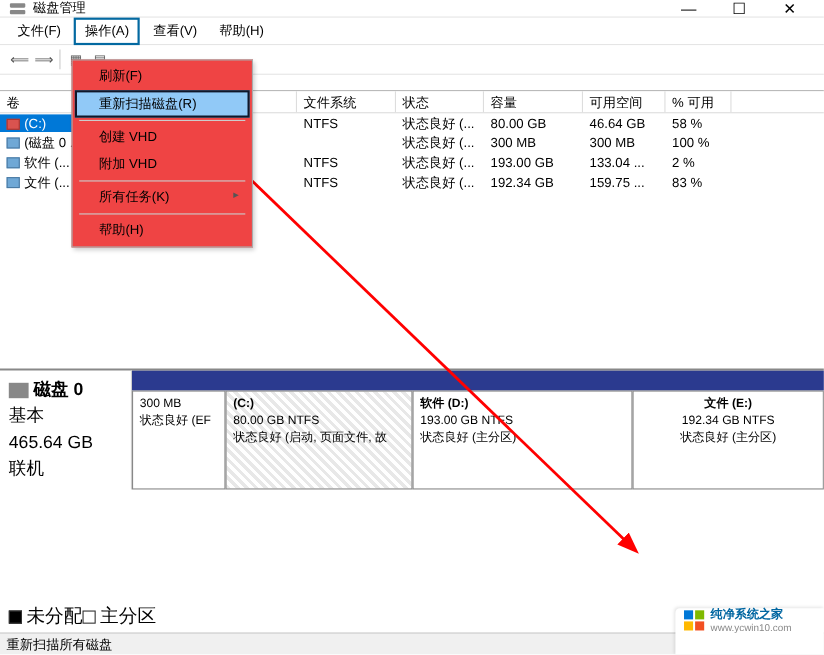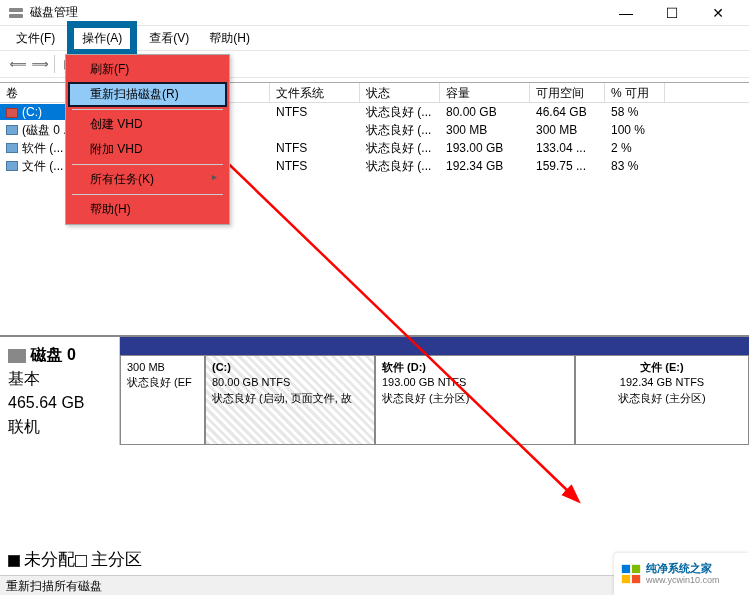--- a/index.html
+++ b/index.html
@@ -1,27 +1,27 @@
 <!DOCTYPE html>
 <html><head>
 <meta charset="utf-8">
 <style>
 * { box-sizing: border-box; margin: 0; padding: 0; font-family: "Microsoft YaHei", "SimSun", sans-serif; }
 body { width: 749px; height: 595px; background: #fff; font-size: 12px; position: relative; overflow: hidden; }
 
-.titlebar { height: 26px; display: flex; align-items: center; padding: 0 8px; border-bottom: 1px solid #e5e5e5; }
+.titlebar { height: 16px; display: flex; align-items: center; padding: 0 8px; border-bottom: 1px solid #e5e5e5; }
 .titlebar .icon { width: 16px; height: 16px; margin-right: 6px; }
 .titlebar .icon svg { width: 16px; height: 16px; }
 .titlebar .title { flex: 1; font-size: 12px; }
 .winbtns { display: flex; }
 .winbtn { width: 46px; height: 30px; display: flex; align-items: center; justify-content: center; font-family: Arial; font-size: 14px; }
 
 .menubar { height: 24px; display: flex; align-items: center; padding: 0 8px; gap: 4px; }
 .menuitem { padding: 2px 8px; }
-.menuitem.hl { border: 7px solid #0369a1; }
+.menuitem.hl { border: 2px solid #0369a1; }
 
 .toolbar { height: 28px; display: flex; align-items: center; padding: 0 8px; gap: 2px; border-top: 1px solid #e5e5e5; border-bottom: 1px solid #e5e5e5; }
 .tbtn { width: 20px; height: 20px; display: flex; align-items: center; justify-content: center; color: #555; }
 .tbsep { width: 1px; height: 18px; background: #ccc; margin: 0 2px; }
 
 .dropdown { position: absolute; left: 65px; top: 54px; width: 165px; background: #ef4444; border: 1px solid #aaa; box-shadow: 2px 2px 4px rgba(0,0,0,.2); z-index: 50; padding: 2px; }
 .dditem { padding: 4px 10px 4px 22px; cursor: default; }
 .dditem.sel { background: #91c9f7; }
 .dditem.hl { border: 2px solid #0f172a; padding: 2px 8px 2px 20px; }
 .ddsep { height: 1px; background: #ccc; margin: 2px 4px; }
@@ -51,21 +51,21 @@
 .part.p3 { flex: 1; text-align: center; }
 
 .legend { position: absolute; left: 8px; bottom: 24px; display: flex; align-items: center; font-size: 17px; }
 .lgbox { width: 12px; height: 12px; display: inline-block; border: 1px solid #333; vertical-align: middle; margin-right: 4px; }
 .lgbox.black { background: #000; }
 
 .status { position: absolute; left: 0; bottom: 0; height: 20px; width: 100%; border-top: 1px solid #ccc; padding: 2px 6px; font-size: 12px; background: #f0f0f0; }
 
 .arrow { position: absolute; left: 150px; top: 88px; width: 440px; height: 420px; z-index: 40; pointer-events: none; }
 
-.watermark { position: absolute; right: 0; bottom: 0; width: 135px; height: 42px; background: #fff; border-radius: 4px 0 0 0; display: flex; align-items: center; padding: 0 6px; box-shadow: -1px -1px 3px rgba(0,0,0,.1); z-index: 60; }
+.watermark { position: absolute; right: 0; bottom: 0; width: 135px; height: 42px; background: #fff; border-radius: 4px 0 0 0; display: flex; padding: 0 6px; box-shadow: -1px -1px 3px rgba(0,0,0,.1); z-index: 60; }
 .wmlogo { width: 22px; height: 22px; margin-right: 4px; }
 .wmtxt { font-size: 11px; line-height: 1.2; }
 .wmtxt .t1 { color: #0066a1; font-weight: bold; }
 .wmtxt .t2 { color: #888; font-size: 9px; }
 </style>
 </head>
 <body>
 
 <div class="titlebar">
   <span class="icon">

